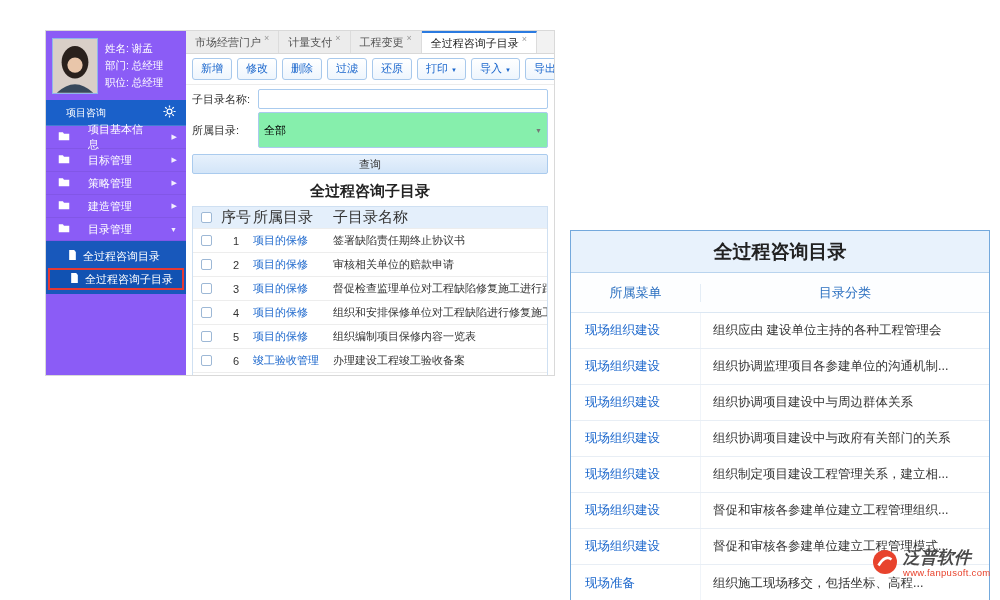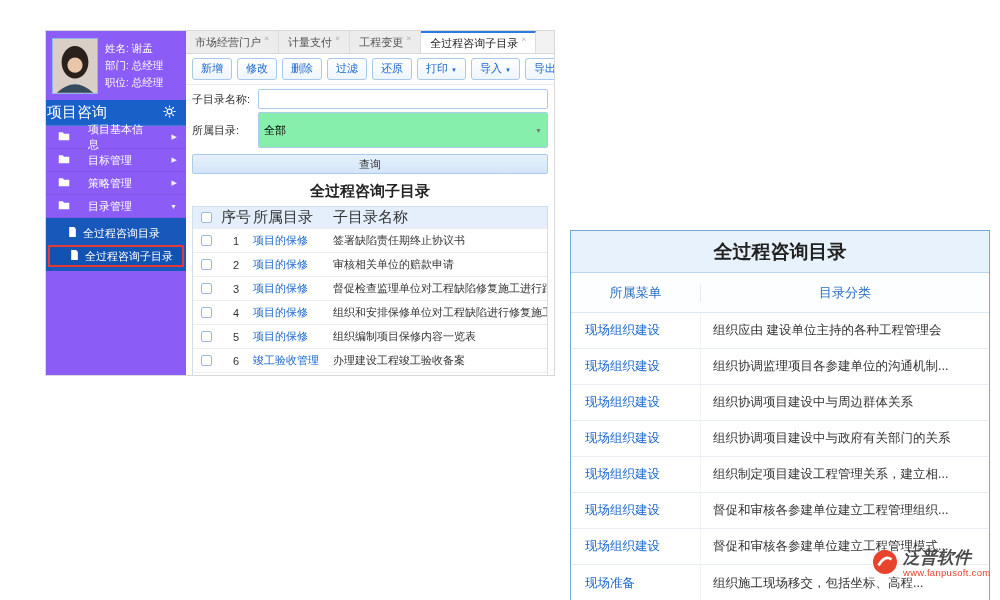--- a/index.html
+++ b/index.html
@@ -6,31 +6,31 @@
   html,body { width:1000px; height:600px; background:#ffffff; font-family:"Liberation Sans","DejaVu Sans",sans-serif; overflow:hidden; position:relative; }
 
   
   .app { position:absolute; left:45px; top:30px; width:510px; height:346px; display:flex; border:1px solid #d9d9d9; background:#fff; }
 
   
   .sidebar { width:140px; flex-shrink:0; background:#8b5cf6; color:#fff; overflow:hidden; }
   .profile { display:flex; padding:7px 6px 6px 6px; gap:7px; align-items:flex-start; }
   .avatar { width:46px; height:56px; flex-shrink:0; border:1px solid #8fb7ea; background:#d9cfc7; }
   .profile-text { font-size:10.5px; line-height:17px; padding-top:2px; white-space:nowrap; }
-  .section-header { display:flex; align-items:center; justify-content:space-between; height:26px; padding:0 10px 0 1px; background:#1a60c9; font-size:15px; border-bottom:1px solid rgba(255,255,255,.18); }
+  .section-header { display:flex; align-items:center; justify-content:space-between; height:26px; padding:0 10px 0 20px; background:#1a60c9; font-size:10px; border-bottom:1px solid rgba(255,255,255,.18); }
   .menu-item { display:flex; align-items:center; height:23px; padding:0 9px 0 12px; font-size:11px; gap:18px; border-bottom:1px solid rgba(0,0,0,.06); cursor:pointer; }
   .menu-item .arrow { margin-left:auto; font-size:7px; opacity:.9; }
   .submenu { background:#1858bb; padding:3px 0; }
   .submenu-item { display:flex; align-items:center; height:22px; padding:0 6px 0 20px; font-size:11px; gap:6px; cursor:pointer; margin:1px 2px; }
   .submenu-item.selected { border:2px solid #e53935; background:#1152b2; }
 
   
   .main { flex:1; display:flex; flex-direction:column; overflow:hidden; background:#fff; }
   .tabbar { display:flex; background:#f2f2f2; border-bottom:1px solid #d8d8d8; height:23px; flex-shrink:0; }
-  .tab { display:flex; align-items:center; padding:4px 9px; font-size:11px; color:#555; background:#ececec; border-right:1px solid #dcdcdc; cursor:pointer; white-space:nowrap;font-family:Liberation Serif, serif; }
+  .tab { display:flex; align-items:center; padding:4px 9px; font-size:11px; color:#555; background:#ececec; border-right:1px solid #dcdcdc; cursor:pointer; white-space:nowrap; }
   .tab .x { font-size:9px; color:#999; margin-left:3px; position:relative; top:-4px; }
   .tab.active { background:#ffffff; color:#222; border-top:2px solid #2a7ae0; }
   .toolbar { display:flex; gap:5px; padding:4px 6px; align-items:center; border-bottom:1px solid #ececec; flex-shrink:0; }
   .tbtn { font-size:11px; color:#1a66cc; background:linear-gradient(#ffffff,#eef5fd); border:1px solid #a8c9ec; border-radius:3px; padding:2px 8px 3px 8px; cursor:pointer; white-space:nowrap; }
   .tbtn .caret { font-size:6px; margin-left:3px; color:#1a66cc; }
   .form-area { padding:1px 6px 0 6px; flex-shrink:0; }
   .form-row { display:flex; align-items:center; margin:3px 0; }
   .form-label { width:66px; flex-shrink:0; font-size:11px; color:#333; }
   .form-input { flex:1; height:20px; border:1px solid #aacbee; border-radius:2px; background:#fff; font-size:11px; padding:0 4px; outline:none; }
   .form-select { flex:1; height:36px; border:1px solid #aacbee; border-radius:2px; background:#86efac; font-size:11px; padding:16px 5px; display:flex; align-items:center; justify-content:space-between; cursor:pointer; }
@@ -116,20 +116,27 @@
       <span><svg width="12" height="10" viewBox="0 0 16 13">
             <path fill="#fff" d="M1 1.5h5.5L8 3.5h7v8.5H1z"></path>
           </svg></span>
       <span>策略管理</span>
       <span class="arrow">▶</span>
     </div>
     <div class="menu-item">
       <span><svg width="12" height="10" viewBox="0 0 16 13">
             <path fill="#fff" d="M1 1.5h5.5L8 3.5h7v8.5H1z"></path>
           </svg></span>
+      <span>建造管理</span>
+      <span class="arrow">▶</span>
+    </div>
+    <div class="menu-item">
+      <span><svg width="12" height="10" viewBox="0 0 16 13">
+            <path fill="#fff" d="M1 1.5h5.5L8 3.5h7v8.5H1z"></path>
+          </svg></span>
       <span>目录管理</span>
       <span class="arrow">▼</span>
     </div>
 
     <div class="submenu">
       <div class="submenu-item">
         <span><svg width="9" height="10" viewBox="0 0 10 12">
               <path fill="#fff" d="M1 0h6l2 2.5V12H1z"></path>
             </svg></span>
         <span>全过程咨询目录</span>

